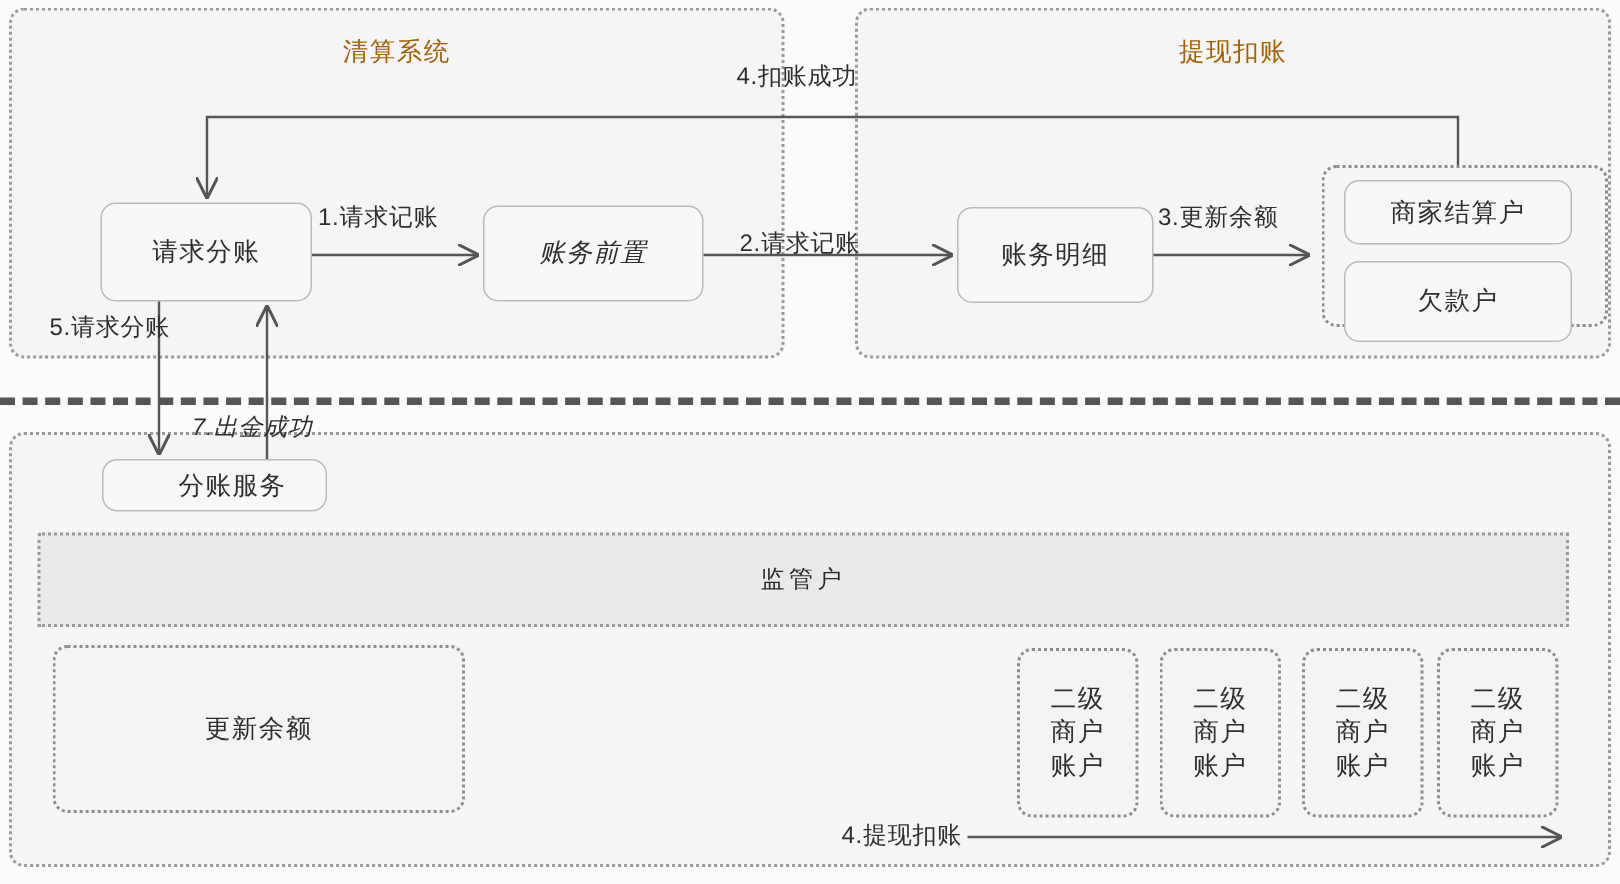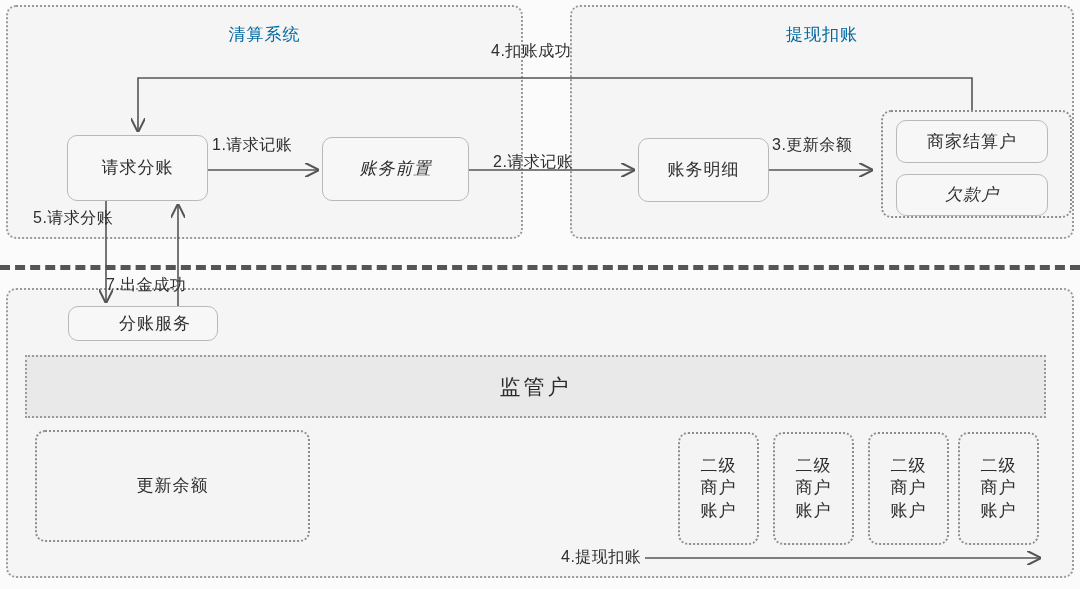--- a/index.html
+++ b/index.html
@@ -24,21 +24,21 @@
     background: #f5f5f5;
     box-sizing: border-box;
   }
   .panel-title {
     position: absolute;
     width: 100%;
     top: 16px;
     left: 0;
     text-align: center;
     font-size: 17px;
-    color: #0369a1;
+    color: #a16207;
     letter-spacing: 1px;
   }
   
   .node {
     position: absolute;
     border: 1.6px solid #b9b9b9;
     border-radius: 10px;
     background: #f7f7f7;
     box-sizing: border-box;
     display: flex;
@@ -69,21 +69,21 @@
   .dotbox.plain { background: transparent; }
   
   .superbar {
     position: absolute;
     border: 2px dotted #9a9a9a;
     background: #e9e9e9;
     box-sizing: border-box;
     display: flex;
     align-items: center;
     justify-content: center;
-    font-size: 21px;
+    font-size: 16px;
     color: #2b2b2b;
     letter-spacing: 3px;
   }
   
   .elabel {
     position: absolute;
     font-size: 16px;
     color: #2e2e2e;
     white-space: nowrap;
     letter-spacing: 0.5px;
@@ -123,21 +123,21 @@
   <div class="node" style="left:67px; top:135px; width:141px; height:66px;">请求分账</div>
 
   <div class="node" style="left:322px; top:137px; width:147px; height:64px;font-style:italic;">账务前置</div>
 
   <div class="node" style="left:638px; top:138px; width:131px; height:64px;">账务明细</div>
 
   <div class="dotbox plain" style="left:881px; top:110px; width:191px; height:108px;"></div>
 
   <div class="node" style="left:896px; top:120px; width:152px; height:43px;">商家结算户</div>
 
-  <div class="node" style="left:896px; top:174px; width:152px; height:42px;font-style:italic;">欠款户</div>
+  <div class="node" style="left:896px; top:174px; width:152px; height:54px;">欠款户</div>
 
   <div class="node" style="left:68px; top:306px; width:150px; height:35px;padding-left:24px;">分账服务</div>
 
   <div class="superbar" style="left:25px; top:355px; width:1021px; height:63px;">监管户</div>
 
   <div class="dotbox" style="left:35px; top:430px; width:275px; height:112px;">更新余额</div>
 
   <div class="dotbox" style="left:678px; top:432px; width:81px; height:113px; flex-direction:column;">
     <span>二级</span>
     <span>商户</span>
@@ -182,15 +182,15 @@
       <path d="M 645 558 L 1040 558" marker-end="url(#arrow)"></path>
     </g>
   </svg>
 
   <div class="elabel" style="left:212px; top:135px;">1.请求记账</div>
   <div class="elabel" style="left:493px; top:122px;margin-top:30px;">2.请求记账</div>
   <div class="elabel" style="left:772px; top:135px;">3.更新余额</div>
   <div class="elabel" style="left:491px; top:41px;">4.扣账成功</div>
   <div class="elabel" style="left:33px; top:208px;">5.请求分账</div>
   <div class="elabel" style="left:561px; top:547px;">4.提现扣账</div>
-  <div class="elabel" style="left:106px; top:275px;">7.出金成功</div>
+  <div class="elabel" style="left:128px; top:275px;font-style:italic;">7.出金成功</div>
 
 </div>
 
 </body></html>

